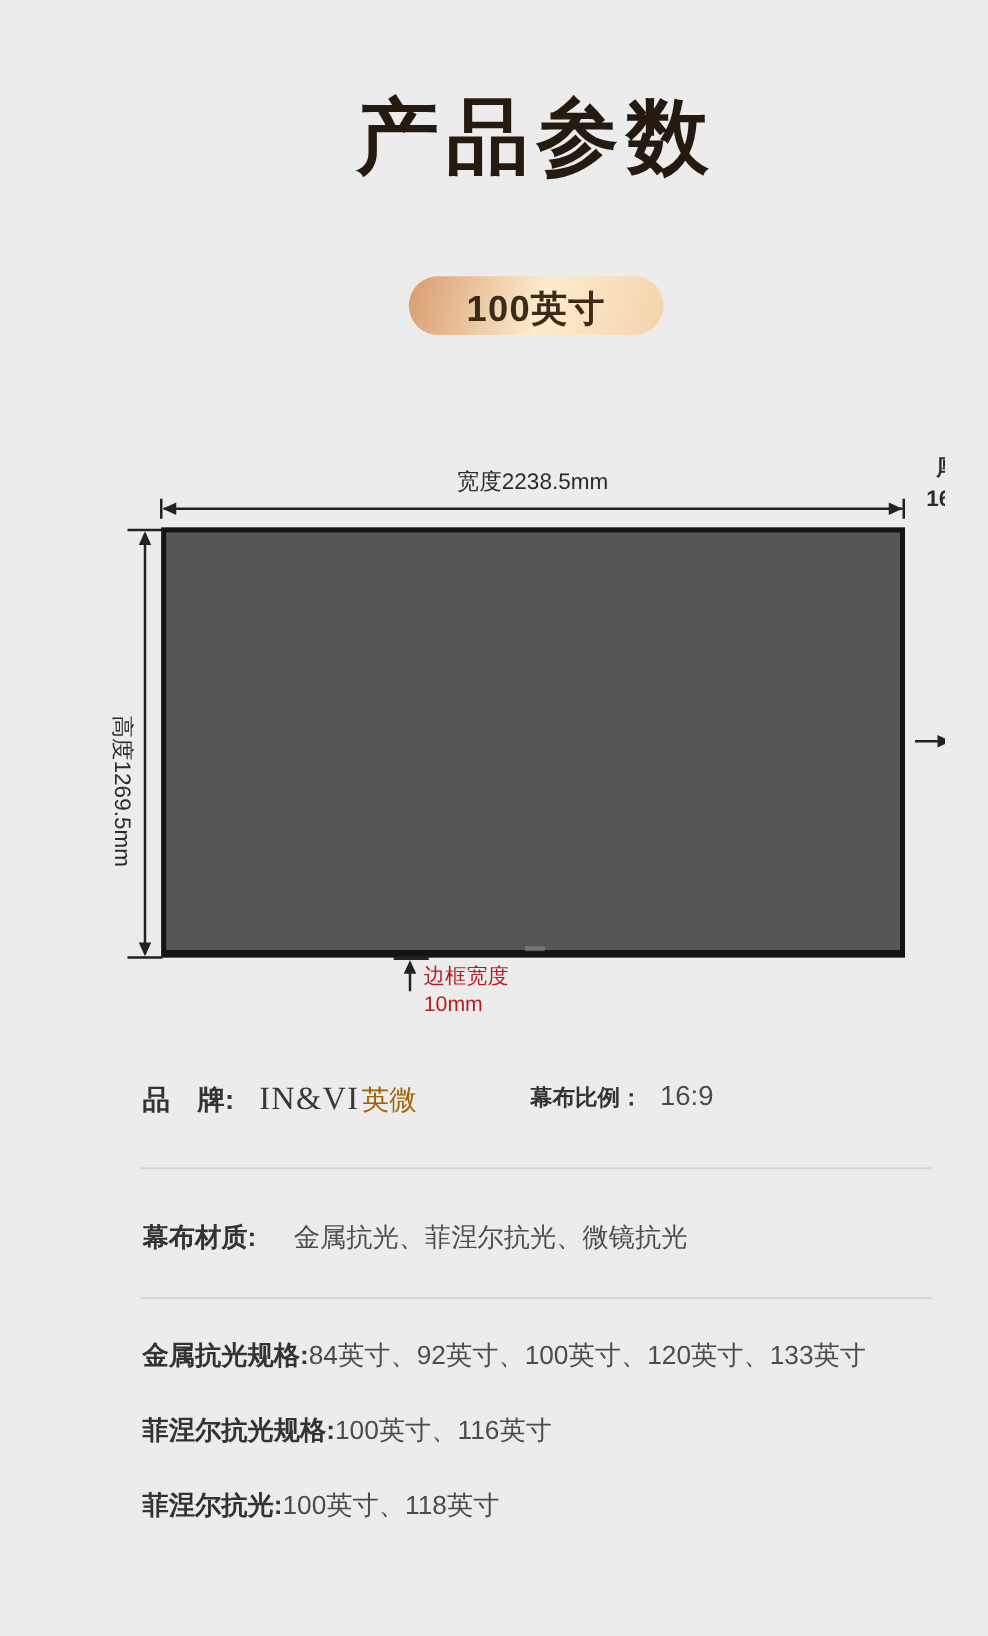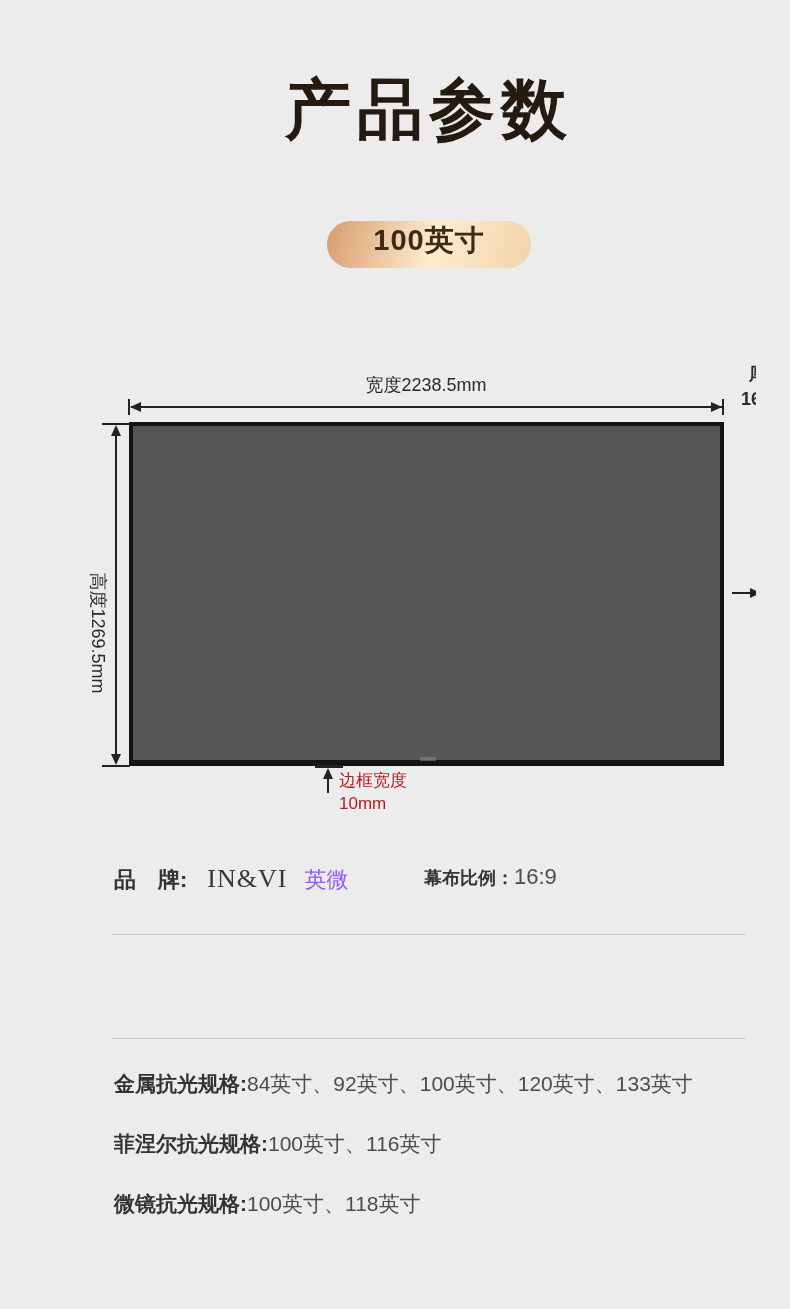--- a/index.html
+++ b/index.html
@@ -18,21 +18,21 @@
   .page-title{
     position:absolute;left:0;top:70px;width:790px;text-align:center;
     font-size:66px;font-weight:900;color:var(--title);letter-spacing:6px;line-height:1.2;
   }
 
   
   .size-badge{
     position:absolute;left:395px;top:221px;transform:translateX(-50%);
     width:204px;height:47px;border-radius:24px;
     background:linear-gradient(105deg,#d89c6e 0%,#fdeccd 52%,#f3d3ab 100%);
-    display:flex;align-items:flex-start;justify-content:center;
+    display:flex;align-items:flex-end;justify-content:center;
     font-size:29px;font-weight:700;color:#3d2b1a;letter-spacing:1px;
   }
 
   
   .hline{position:absolute;background:var(--line);height:2px;}
   .vline{position:absolute;background:var(--line);width:2px;}
   .arr{position:absolute;width:0;height:0;}
   .arr-left{border-top:5px solid transparent;border-bottom:5px solid transparent;border-right:11px solid var(--line);}
   .arr-right{border-top:5px solid transparent;border-bottom:5px solid transparent;border-left:11px solid var(--line);}
   .arr-up{border-left:5px solid transparent;border-right:5px solid transparent;border-bottom:11px solid var(--line);}
@@ -62,24 +62,24 @@
   }
   .border-note{position:absolute;left:305px;top:769px;font-size:17px;color:#b91c1c;line-height:23px;}
 
   
   .row{position:absolute;left:80px;display:flex;align-items:baseline;white-space:nowrap;}
   .lbl{font-weight:700;color:var(--label);font-size:21px;}
   .val{color:var(--value);font-size:21px;}
   .brand-row{top:864px;}
   .brand-row .lbl{font-size:22px;}
   .brand-en{font-family:"Liberation Serif","DejaVu Serif",serif;font-size:26px;color:#383838;margin-left:20px;letter-spacing:1px;}
-  .brand-cn{font-size:22px;color:#8b5cf6;margin-left:17px;}
+  .brand-cn{font-size:22px;color:#a16207;margin-left:2px;}
   .ratio-row{left:390px;top:864px;}
   .ratio-row .lbl{font-size:18px;}
-  .ratio-row .val{font-size:22px;}
+  .ratio-row .val{font-size:22px;margin-left:14px;}
   .divider{position:absolute;left:78px;width:634px;height:1px;background:#c9c9c9;}
   .material-row{top:976px;}
   .material-row .val{margin-left:30px;}
   .spec-row .val{}
 </style>
 </head>
 <body>
 
 <div class="canvas">
 
@@ -131,29 +131,33 @@
     <span class="brand-en">IN&amp;VI</span>
     <span class="brand-cn">英微</span>
   </div>
   <div class="row ratio-row">
     <span class="lbl">幕布比例：</span>
     <span class="val">16:9</span>
   </div>
 
   <div class="divider" style="top:934px;"></div>
 
+  <div class="row material-row">
+    <span class="lbl">幕布材质:</span>
+    <span class="val">金属抗光、菲涅尔抗光、微镜抗光</span>
+  </div>
 
   <div class="divider" style="top:1038px;"></div>
 
   <div class="row spec-row" style="top:1070px;">
     <span class="lbl">金属抗光规格:</span>
     <span class="val">84英寸、92英寸、100英寸、120英寸、133英寸</span>
   </div>
   <div class="row spec-row" style="top:1130px;">
     <span class="lbl">菲涅尔抗光规格:</span>
     <span class="val">100英寸、116英寸</span>
   </div>
   <div class="row spec-row" style="top:1190px;">
-    <span class="lbl">微镜抗光规格:</span>
+    <span class="lbl">菲涅尔抗光:</span>
     <span class="val">100英寸、118英寸</span>
   </div>
 
 </div>
 
 </body></html>

